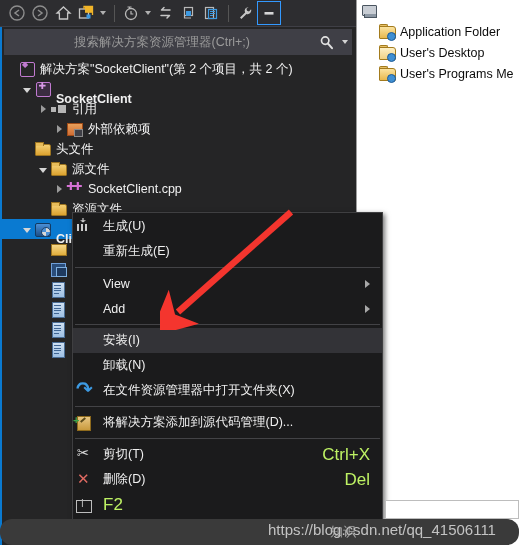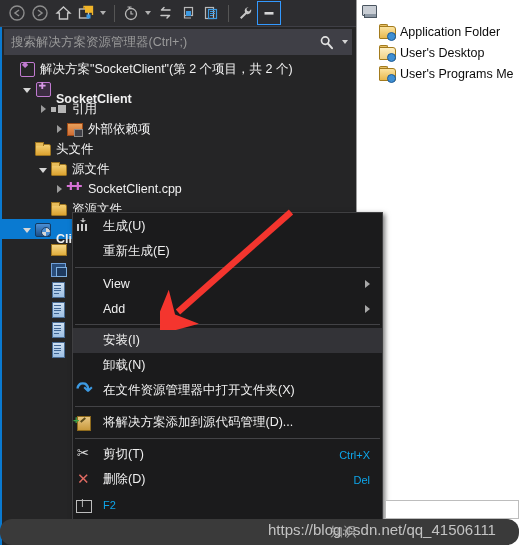--- a/index.html
+++ b/index.html
@@ -115,20 +115,21 @@
     position: relative;
     border: 1px solid #3f3f46;
   }
   #search-input-text {
     flex: 1;
     color: #9a9a9a;
     font-size: 12.5px;
     padding-left: 6px;
     white-space: nowrap;
     overflow: hidden;
+    text-align: center;
   }
   #search-icon-wrap {
     width: 26px; display:flex; align-items:center; justify-content:center;
     color: #d4d4d4;
   }
   #search-caret {
     width: 12px; display:flex; align-items:center; justify-content:center;
   }
   #search-caret::after {
     content:""; width:0; height:0;
@@ -270,21 +271,21 @@
     align-items: center;
     height: 25px;
     font-size: 12.5px;
     color: #f0f0f0;
     position: relative;
     white-space: nowrap;
   }
   .mi.hl { background: #333337; }
   .mi-ico { width: 30px; flex:0 0 30px; height: 18px; position: relative; display:flex; align-items:center; justify-content:center; }
   .mi-label { flex: 1; }
-  .mi-shortcut { color: #0ea5e9; font-size: 11px; padding-right: 12px; }
+  .mi-shortcut { color: #bef264; font-size: 17px; padding-right: 12px; }
   .mi-sub { width: 18px; display:flex; align-items:center; justify-content:center; padding-right:6px; }
   .mi-sub::after {
     content:""; width:0;height:0;
     border-top:4px solid transparent; border-bottom:4px solid transparent;
     border-left:5px solid #a8a8a8;
   }
   .msep { height: 1px; background: #434346; margin: 3px 2px 3px 2px; }
 
   
   .mic-build::before {

